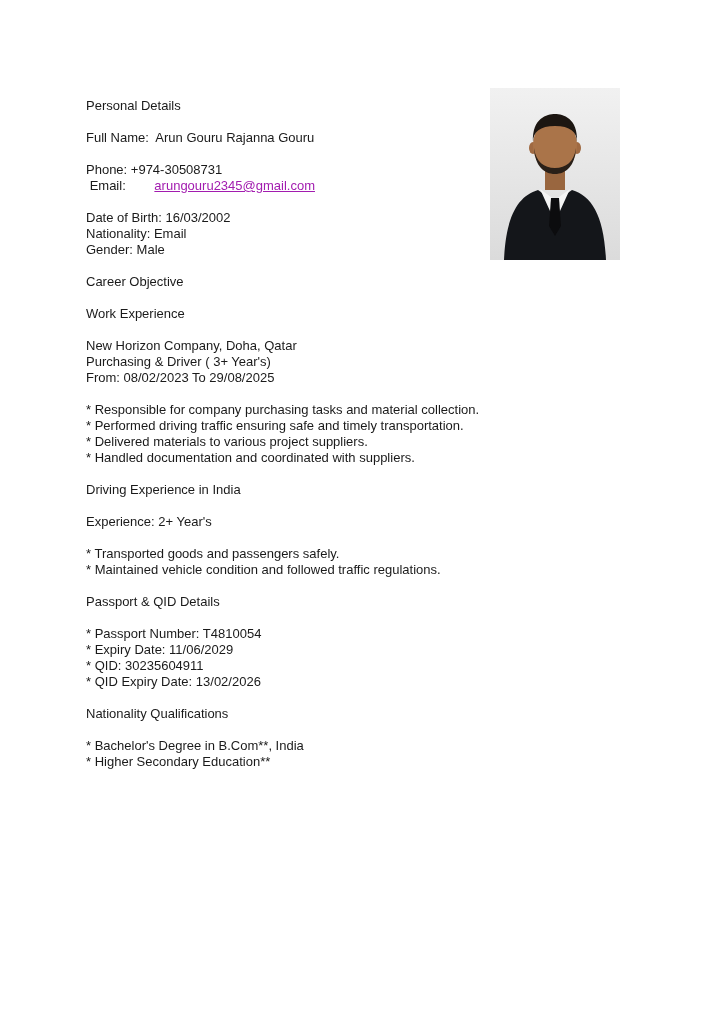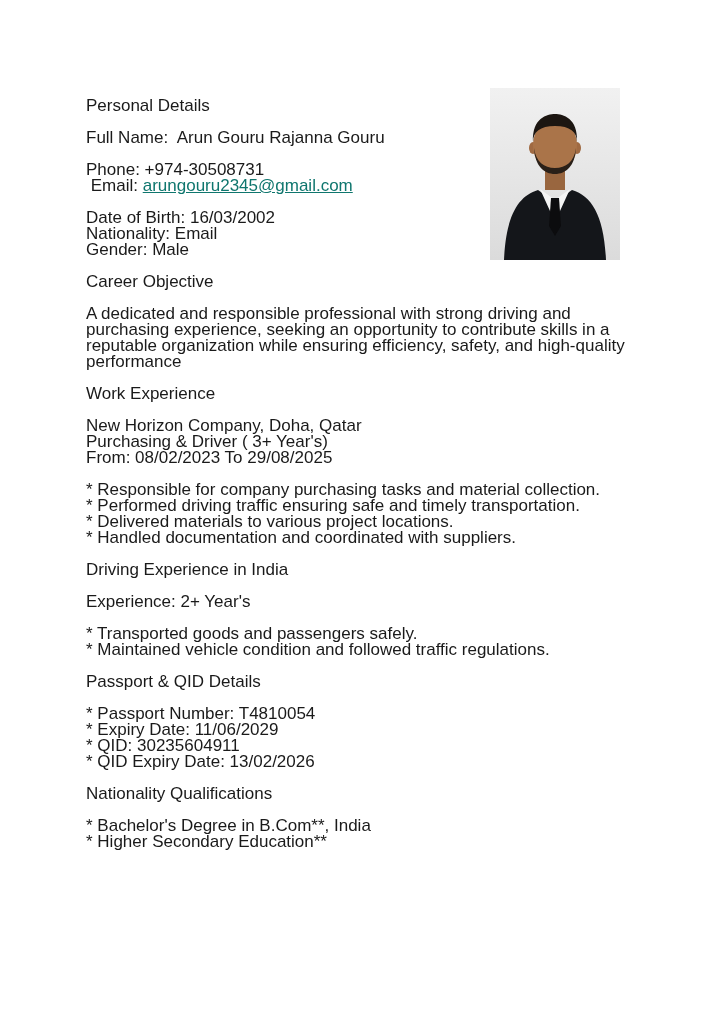--- a/index.html
+++ b/index.html
@@ -6,21 +6,21 @@
     margin: 0;
     padding: 0;
     background: #ffffff;
   }
   .page {
     position: relative;
     width: 724px;
     height: 1024px;
     background: #ffffff;
     font-family: "Liberation Sans", "DejaVu Sans", sans-serif;
-    font-size: 17px;
+    font-size: 13px;
     color: #1a1a1a;
     overflow: hidden;
   }
   .content {
     position: absolute;
     left: 86px;
     top: 98px;
     width: 540px;
   }
   .block {
@@ -29,22 +29,23 @@
   .line {
     margin: 0;
     line-height: 16px;
     white-space: pre-wrap;
   }
   .para {
     margin: 0;
     line-height: 16px;
   }
   a.email-link {
-    color: #0f766e;
+    color: #a21caf;
     cursor: pointer;
+    margin-left: 25px;
   }
   .photo {
     position: absolute;
     left: 490px;
     top: 88px;
     width: 130px;
     height: 172px;
   }
   .photo svg {
     display: block;
@@ -104,38 +105,35 @@
     <div class="block">
       <p class="line">Date of Birth: 16/03/2002</p>
       <p class="line">Nationality: Email</p>
       <p class="line">Gender: Male</p>
     </div>
 
     <div class="block">
       <p class="line">Career Objective</p>
     </div>
 
-    <div class="block">
-      <p class="para">A dedicated and responsible professional with strong driving and purchasing experience, seeking an opportunity to contribute skills in a reputable organization while ensuring efficiency, safety, and high-quality performance</p>
-    </div>
 
     <div class="block">
       <p class="line">Work Experience</p>
     </div>
 
     <div class="block">
       <p class="line">New Horizon Company, Doha, Qatar</p>
       <p class="line">Purchasing &amp; Driver ( 3+ Year's)</p>
       <p class="line">From: 08/02/2023 To 29/08/2025</p>
     </div>
 
     <div class="block">
       <p class="line">* Responsible for company purchasing tasks and material collection.</p>
       <p class="line">* Performed driving traffic ensuring safe and timely transportation.</p>
-      <p class="line">* Delivered materials to various project locations.</p>
+      <p class="line">* Delivered materials to various project suppliers.</p>
       <p class="line">* Handled documentation and coordinated with suppliers.</p>
     </div>
 
     <div class="block">
       <p class="line">Driving Experience in India</p>
     </div>
 
     <div class="block">
       <p class="line">Experience: 2+ Year's</p>
     </div>

